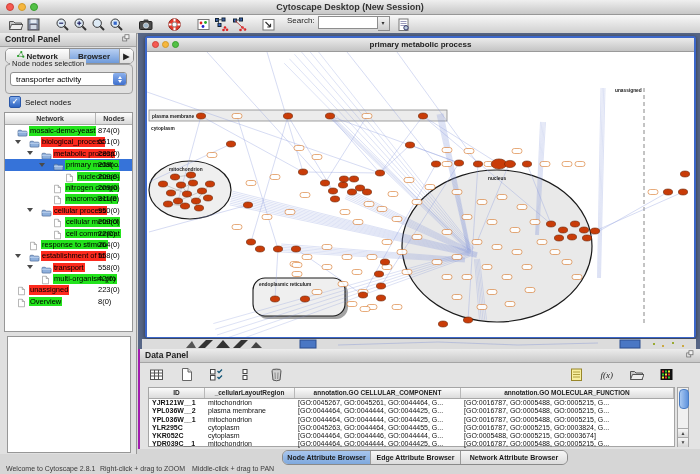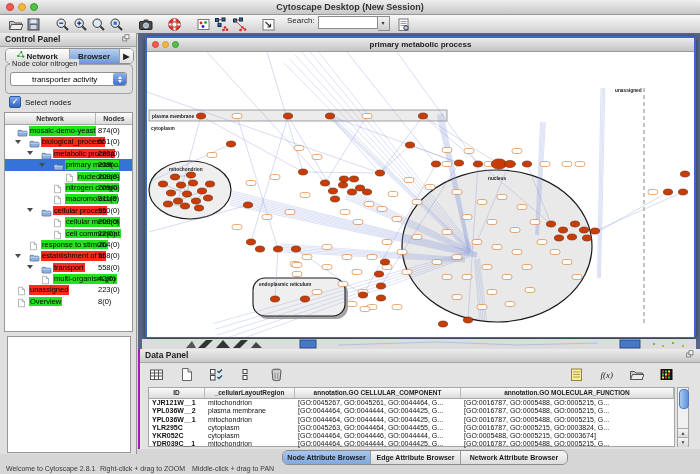--- a/index.html
+++ b/index.html
@@ -23,21 +23,21 @@
   
   #control-panel{position:absolute;left:0;top:33px;width:137px;height:421px;background:#e0e0e0;border-right:1px solid #979797;box-sizing:border-box}
   .panel-header{position:absolute;left:0;top:0;right:0;height:13px;background:linear-gradient(#ececec,#c9c9c9);border-bottom:1px solid #a5a5a5;font-size:8.5px;font-weight:bold;color:#222;line-height:13px;padding-left:5px}
   .float-ic{position:absolute;right:3px;top:1px}
   #cp-tabs{position:absolute;left:5px;top:15px;width:127px;height:14px;display:flex;border:1px solid #909090;border-radius:5px;overflow:hidden;background:#f2f2f2}
   .seg{display:flex;align-items:center;justify-content:center;font-size:8px;font-weight:bold;color:#222;border-right:1px solid #a0a0a0;background:linear-gradient(#fdfdfd,#dedede)}
   .seg.sel{background:linear-gradient(#b9d0f2,#6e9ada)}
   .seg:last-child{border-right:none}
   #groupbox{position:absolute;left:5px;top:31px;width:126px;height:28px;border:1px solid #a3a3a3;border-radius:4px}
   #group-label{position:absolute;left:10px;top:26px;font-size:7.5px;color:#222;background:#e0e0e0;padding:0 2px;z-index:2}
-  #dropdown{position:absolute;left:10px;top:39px;width:117px;height:14px;background:#fff;border:1px solid #8f8f8f;border-radius:3px;font-size:8px;line-height:13px;padding-left:21px;box-sizing:border-box}
+  #dropdown{position:absolute;left:10px;top:39px;width:117px;height:14px;background:#fff;border:1px solid #8f8f8f;border-radius:3px;font-size:8px;line-height:13px;padding-left:5px;box-sizing:border-box}
   .stepper{position:absolute;right:0px;top:0px;width:13px;height:12px;background:linear-gradient(#8db2ee,#3e6fcd);border-radius:2px;display:flex;flex-direction:column;align-items:center;justify-content:center;gap:1px}
   .stepper .up{width:0;height:0;border-left:2.5px solid transparent;border-right:2.5px solid transparent;border-bottom:3px solid #fff}
   .stepper .dn{width:0;height:0;border-left:2.5px solid transparent;border-right:2.5px solid transparent;border-top:3px solid #fff}
   #check-row{position:absolute;left:9px;top:63px;display:flex;align-items:center;gap:4px}
   #checkbox{width:10px;height:10px;border-radius:2px;background:linear-gradient(#7ea9ea,#2f65c2);border:1px solid #2a57a8;color:#fff;font-size:8px;line-height:9px;text-align:center;font-weight:bold}
   #check-label{font-size:8px;color:#111}
   #tree-wrap{position:absolute;left:4px;top:79px;width:129px;height:220px;background:#fff;border:1px solid #979797;box-sizing:border-box;overflow:hidden}
   #tree-header{height:11px;display:flex;background:linear-gradient(#fdfdfd,#d9d9d9);border-bottom:1px solid #a8a8a8;font-size:7px;font-weight:bold;color:#333}
   #tree-header div{line-height:11px;text-align:center}
   #th-net{width:90px;border-right:1px solid #b5b5b5}
@@ -227,21 +227,21 @@
         <span>Network</span>
       </div>
       <div class="seg sel" style="flex:1.1">
         <span>Browser</span>
       </div>
       <div class="seg" style="flex:0.3">
         <span>▶</span>
       </div>
     </div>
     <div id="groupbox"></div>
-    <div id="group-label">Node color nitrogen</div>
+    <div id="group-label">Node nodes selection</div>
     <div id="dropdown">
       <span>transporter activity</span>
       <span class="stepper">
           <span class="up"></span>
           <span class="dn"></span>
         </span>
     </div>
     <div id="check-row">
       <span id="checkbox">✓</span>
       <span id="check-label">Select nodes</span>

